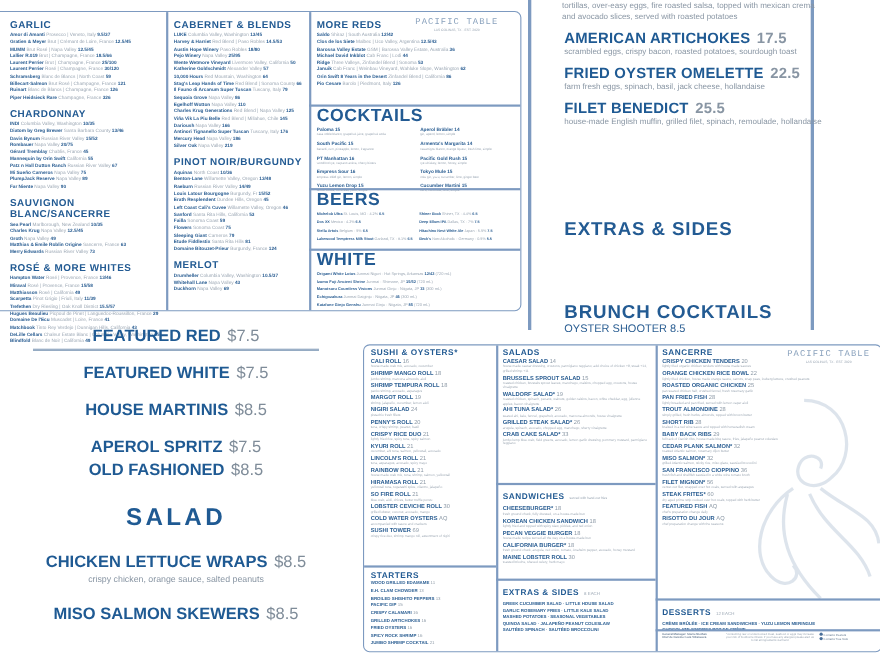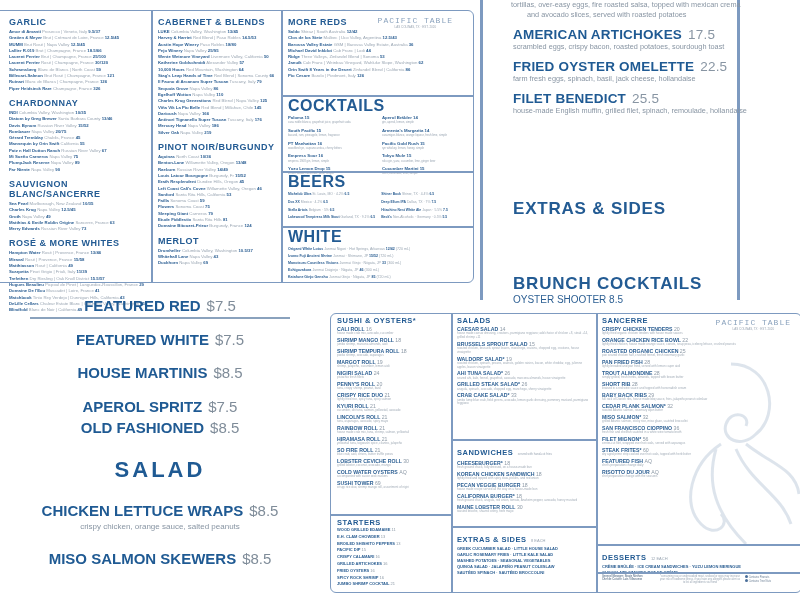--- a/index.html
+++ b/index.html
@@ -15,21 +15,21 @@
 .wcol .sec{font-size:9px;margin:6px 0 2px 0}
 .wl{font-size:4.3px;line-height:6.3px;white-space:nowrap}
 .vline{position:absolute;width:1.5px;background:#7d9ac0}
 .hline{position:absolute;height:1.5px;background:#7d9ac0}
 .pt{font-family:"Liberation Mono",monospace;color:#8aa2bd;font-size:8px;letter-spacing:1px}
 .pts{font-size:3px;color:#9aa6b3;text-align:center}
 
 #brunch{left:480px;top:-6px;width:330px;height:306px;border-left:3px solid #7d9ac0;background:#fff}
 #brunch .rb{position:absolute;right:70px;top:0;bottom:0;width:3px;background:#7d9ac0}
 .bi{font-size:13.5px;font-weight:bold;color:#1f5a93;letter-spacing:.2px}
-.bp{font-weight:normal;color:#8895a3;margin-left:6px}
+.bp{font-weight:bold;color:#8895a3;margin-left:6px}
 .bd{font-size:7.3px;color:#8895a3;line-height:10px}
 .ex{font-size:11px;color:#2c5f93;line-height:15.5px}
 
 #bar{left:0;top:285px;width:320px;height:315px}
 .bar-row{position:absolute;left:0;width:320px;text-align:center;font-size:15px;font-weight:bold;color:#1f5a93}
 .bar-row .p{font-weight:normal;color:#7f8c99;margin-left:6px}
 .snk-d{font-size:7.6px;color:#8895a3;font-weight:normal}
 
 #lunch{left:330px;top:313px;width:472px;height:280px;border:1.5px solid #7d9ac0;border-radius:6px;background:#fff}
 .lc .sec{font-size:7.5px}
@@ -207,21 +207,21 @@
       <div class="wl" style="font-size: 3.6px; line-height: 7px;"><span class="it">Manotsuru Countless Visions</span> <span class="ds">Junmai Ginjo · Niigata, JP</span> <span class="pr">33</span> <span class="ds">(300 mL)</span></div>
       <div class="wl" style="font-size: 3.6px; line-height: 7px;"><span class="it">Echigozakura</span> <span class="ds">Junmai Daiginjo · Niigata, JP</span> <span class="pr">46</span> <span class="ds">(300 mL)</span></div>
       <div class="wl" style="font-size: 3.6px; line-height: 7px;"><span class="it">Katafune Ginjo Genshu</span> <span class="ds">Junmai Ginjo · Niigata, JP</span> <span class="pr">85</span> <span class="ds">(720 mL)</span></div>
     </div>
 </div>
 
 <div id="brunch" class="abs">
   <div class="rb"></div>
   <div style="position:absolute;left:30px;top:6px;width:260px;">
     <div class="bd" style="margin-left:-30px;padding-left:28px;">tortillas, over-easy eggs, fire roasted salsa, topped with mexican crema</div>
-    <div class="bd" style="margin-left:-30px;padding-left:44px;">and avocado slices, served with roasted potatoes</div>
+    <div class="bd" style="margin-left:-30px;padding-left:28px;">and avocado slices, served with roasted potatoes</div>
   </div>
   <div id="brunch-items" style="position:absolute;left:30px;top:33px;width:270px;">
       <div style="margin-bottom: 7px;">
         <div class="bi"><span>AMERICAN ARTICHOKES</span><span class="bp">17.5</span></div>
         <div class="bd">scrambled eggs, crispy bacon, roasted potatoes, sourdough toast</div>
       </div>
       <div style="margin-bottom: 7px;">
         <div class="bi"><span>FRIED OYSTER OMELETTE</span><span class="bp">22.5</span></div>
         <div class="bd">farm fresh eggs, spinach, basil, jack cheese, hollandaise</div>
       </div>

